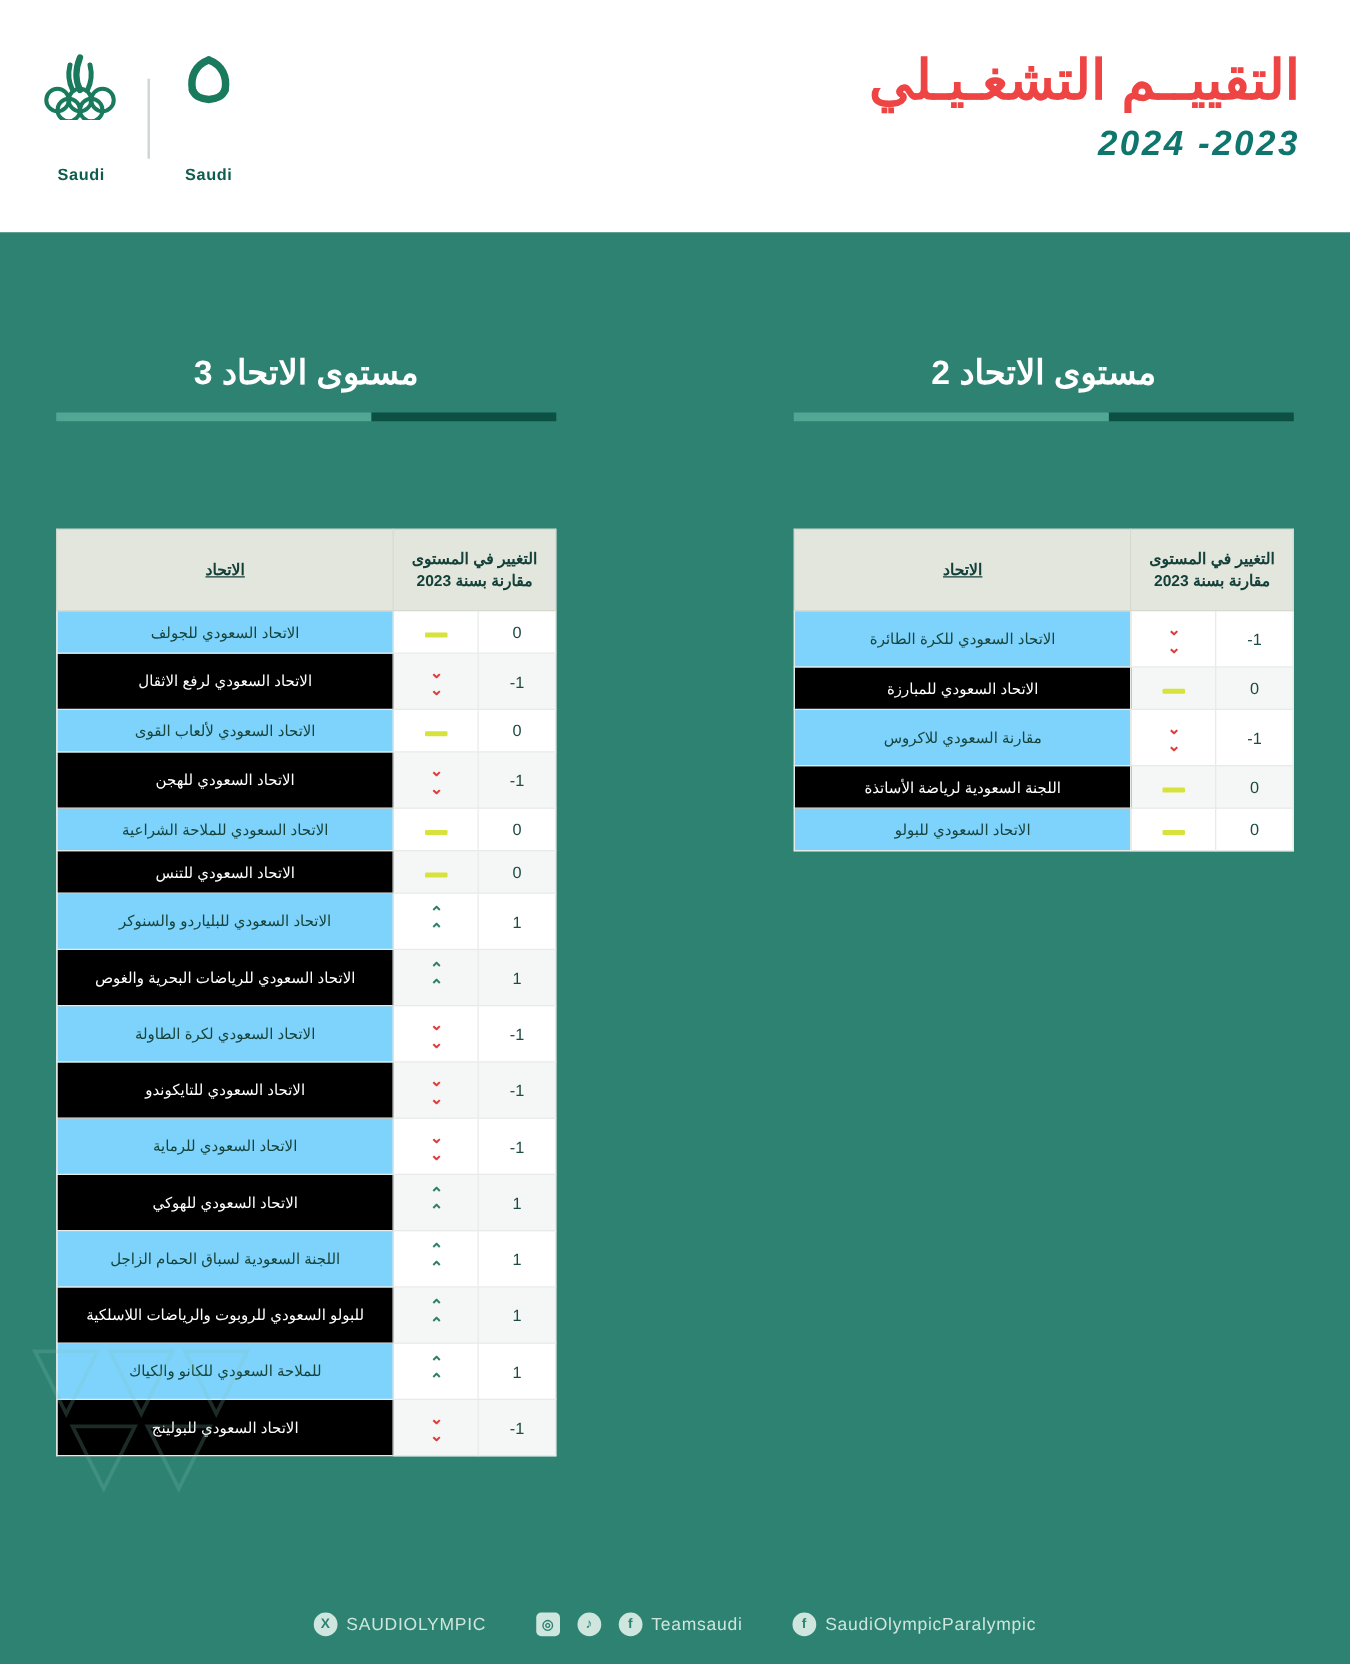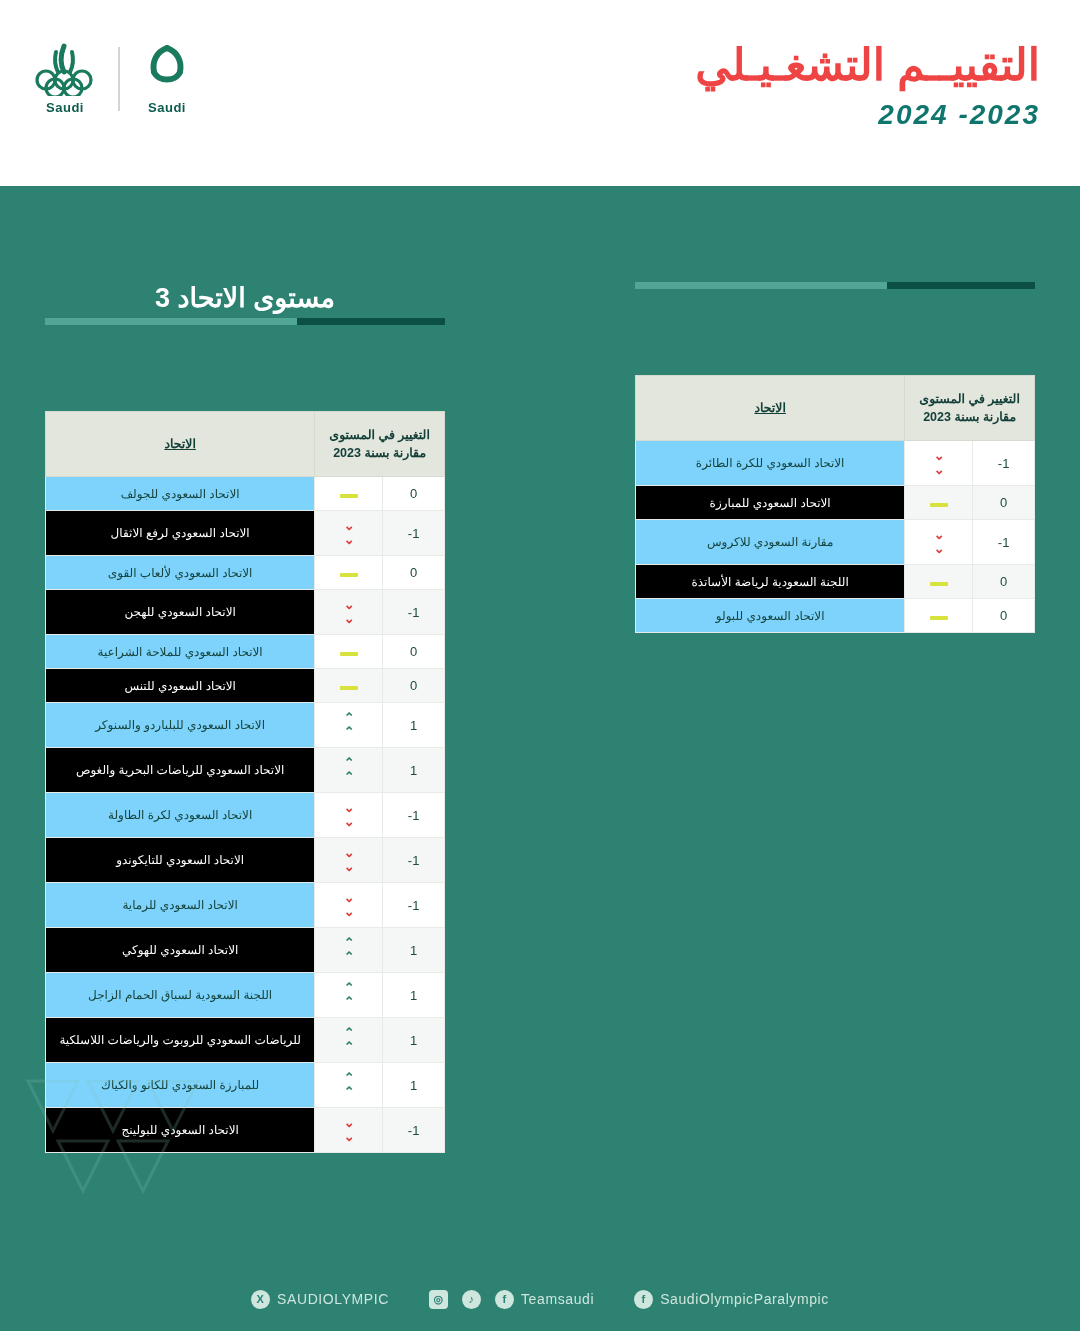--- a/index.html
+++ b/index.html
@@ -32,20 +32,21 @@
     display: flex;
     flex-direction: column;
     align-items: center;
     gap: 4px;
   }
   .logo-caption {
     font-size: 13px;
     font-weight: bold;
     color: #0e5c4e;
     letter-spacing: .5px;
+    margin-top: 32px;
   }
   .logo-divider {
     width: 2px;
     height: 64px;
     background: #cfd6d3;
   }
   .para-mark { display: block; }
   .rings { display: block; }
 
   .title-wrap {
@@ -91,21 +92,21 @@
     padding-top: 96px;
   }
   .col { width: 400px; }
 
   .col-head {
     text-align: center;
     color: #ffffff;
     font-size: 27px;
     font-weight: bold;
     letter-spacing: 1px;
-    padding-bottom: 4px;
+    padding-bottom: 16px;
   }
   .col-rule {
     display: flex;
     height: 7px;
     width: 400px;
     margin-bottom: 86px;
   }
   .col-rule .seg-dark { width: 148px; background: #0c4f43; }
   .col-rule .seg-light { width: 252px; background: #51a694; }
 
@@ -242,20 +243,21 @@
     <div class="main-title">التقييــم التشغـيـلي</div>
     <div class="sub-title">2024 -2023</div>
   </div>
 </div>
 
 <div class="body-area">
 
   <div class="columns">
 
     <div class="col">
+      <div class="col-head">مستوى الاتحاد  2</div>
       <div class="col-rule">
         <div class="seg-dark"></div>
         <div class="seg-light"></div>
       </div>
       <table class="fed">
         <thead>
           <tr>
             <th class="th-change" colspan="2">التغيير في المستوى مقارنة بسنة 2023</th>
             <th class="th-name">الاتحاد</th>
           </tr>
@@ -365,26 +367,26 @@
               <td class="c-name">الاتحاد السعودي للهوكي</td>
             </tr>
             <tr>
               <td class="c-val">1</td>
               <td class="c-arrow"><span class="arrow up">⌃<br>⌃</span></td>
               <td class="c-name">اللجنة السعودية لسباق الحمام الزاجل</td>
             </tr>
             <tr class="alt">
               <td class="c-val">1</td>
               <td class="c-arrow"><span class="arrow up">⌃<br>⌃</span></td>
-              <td class="c-name">للرياضات السعودي للروبوت والرياضات اللاسلكية</td>
-            </tr>
-            <tr>
-              <td class="c-val">1</td>
-              <td class="c-arrow"><span class="arrow up">⌃<br>⌃</span></td>
-              <td class="c-name">للمبارزة السعودي للكانو والكياك</td>
+              <td class="c-name">للبولو السعودي للروبوت والرياضات اللاسلكية</td>
+            </tr>
+            <tr>
+              <td class="c-val">1</td>
+              <td class="c-arrow"><span class="arrow up">⌃<br>⌃</span></td>
+              <td class="c-name">للملاحة السعودي للكانو والكياك</td>
             </tr>
             <tr class="alt">
               <td class="c-val">1-</td>
               <td class="c-arrow"><span class="arrow down">⌄<br>⌄</span></td>
               <td class="c-name">الاتحاد السعودي للبولينج</td>
             </tr>
           </tbody>
       </table>
     </div>
 

